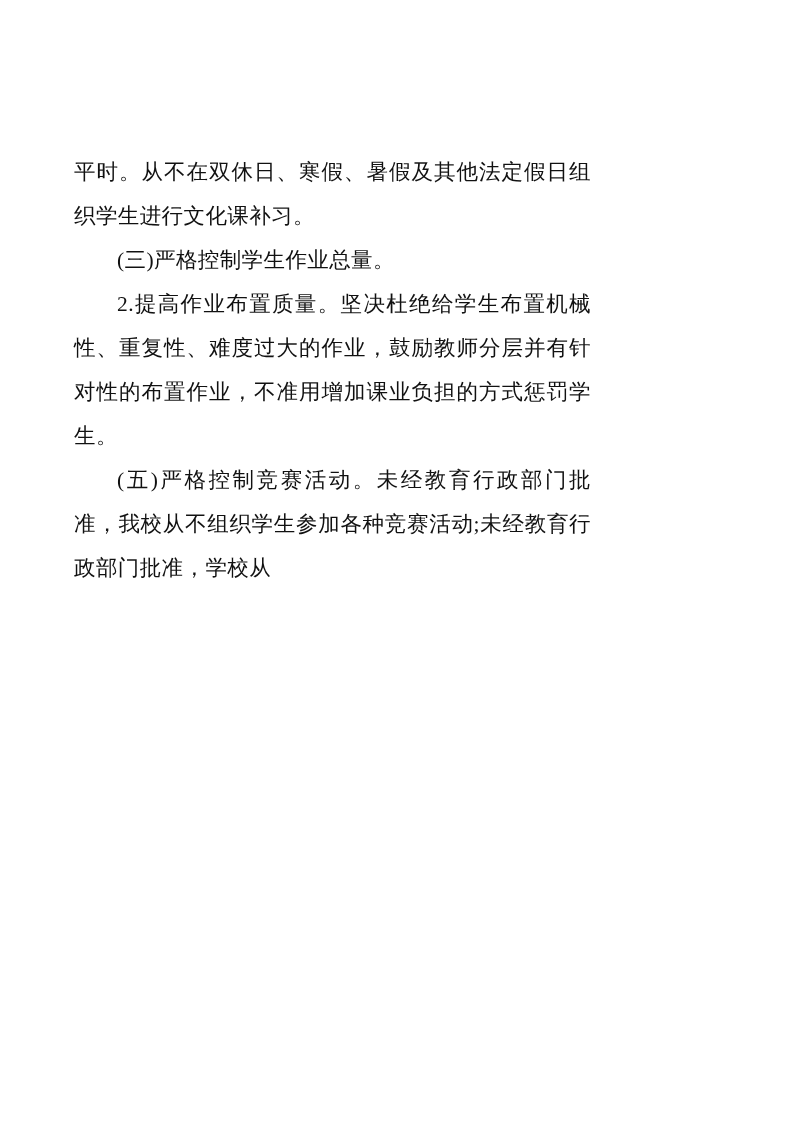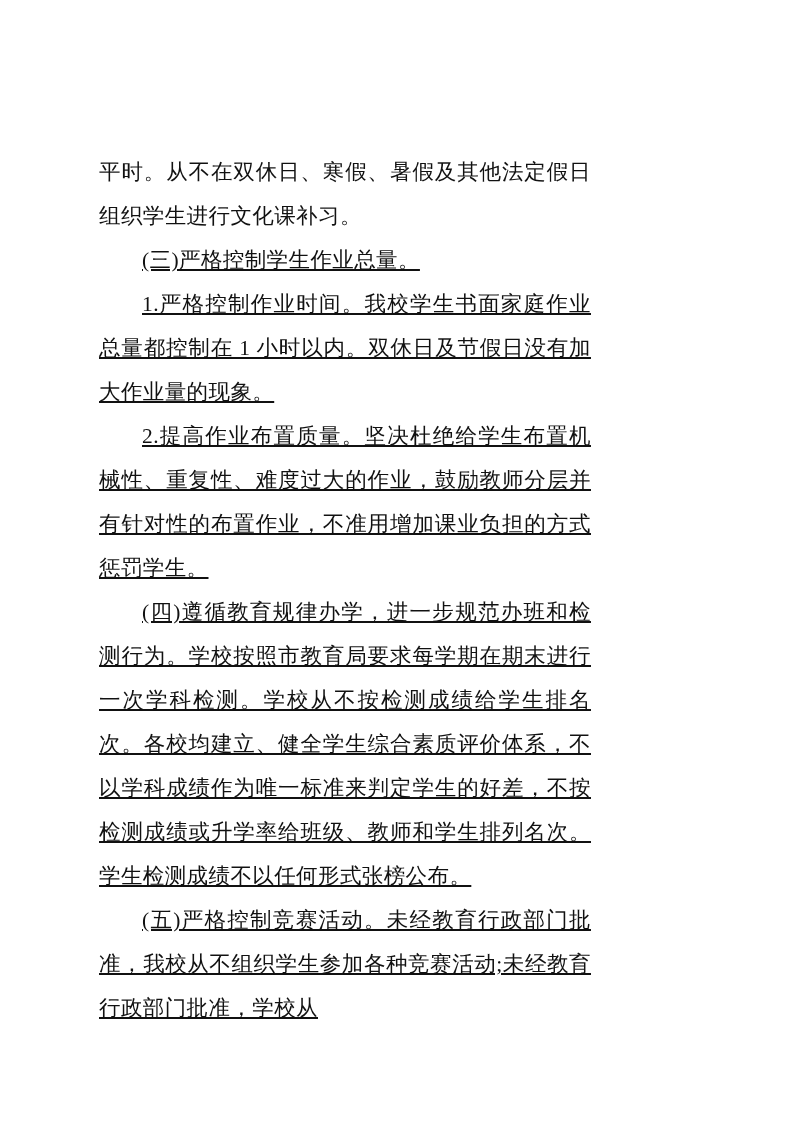--- a/index.html
+++ b/index.html
@@ -13,48 +13,45 @@
     font-family: "Liberation Serif", "DejaVu Serif", serif;
     color: #000000;
     overflow: hidden;
   }
   .page {
     position: relative;
     width: 686px;
     height: 1122px;
     background: #ffffff;
     box-sizing: border-box;
-    padding: 150px 95px 60px 99px;
+    padding: 150px 95px 60px 74px;
   }
   .doc-body {
     font-size: 21.5px;
     line-height: 44px;
     letter-spacing: 0.4px;
     text-align: justify;
     text-justify: inter-ideograph;
     color: #111111;
   }
   .para {
     margin: 0;
     text-indent: 2em;
     white-space: normal;
   }
   .para.no-indent {
     text-indent: 0;
   }
   .para + .para {
     margin-top: 0px;
-    text-decoration: underline;
   }
 </style>
 </head>
 <body>
 
 <div class="page">
   <div class="doc-body">
     <p class="para no-indent">平时。从不在双休日、寒假、暑假及其他法定假日组织学生进行文化课补习。</p>
     <p class="para">(三)严格控制学生作业总量。</p>
-    <p class="para">1.严格控制作业时间。我校学生书面家庭作业总量都控制在 1 小时以内。双休日及节假日没有加大作业量的现象。</p>
     <p class="para">2.提高作业布置质量。坚决杜绝给学生布置机械性、重复性、难度过大的作业，鼓励教师分层并有针对性的布置作业，不准用增加课业负担的方式惩罚学生。</p>
-    <p class="para">(四)遵循教育规律办学，进一步规范办班和检测行为。学校按照市教育局要求每学期在期末进行一次学科检测。学校从不按检测成绩给学生排名次。各校均建立、健全学生综合素质评价体系，不以学科成绩作为唯一标准来判定学生的好差，不按检测成绩或升学率给班级、教师和学生排列名次。学生检测成绩不以任何形式张榜公布。</p>
     <p class="para">(五)严格控制竞赛活动。未经教育行政部门批准，我校从不组织学生参加各种竞赛活动;未经教育行政部门批准，学校从</p>
   </div>
 </div>
 
 </body></html>

